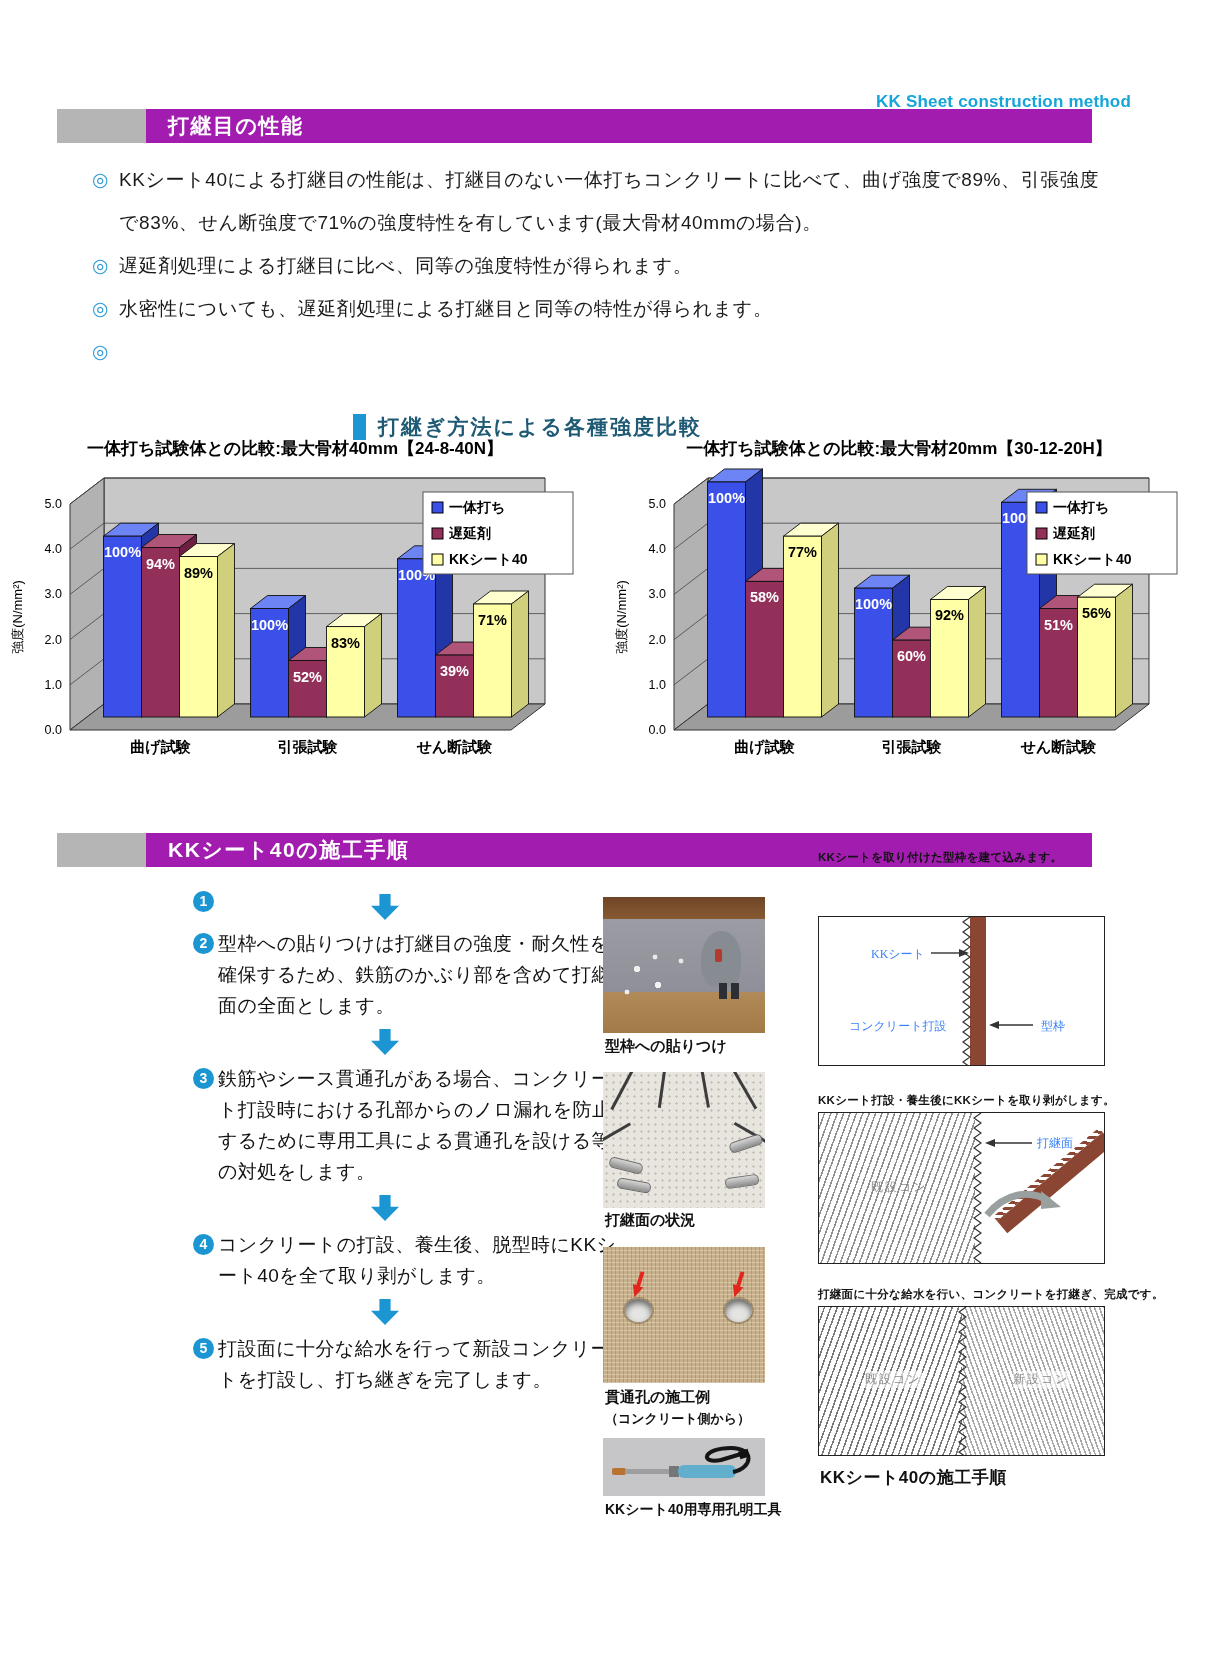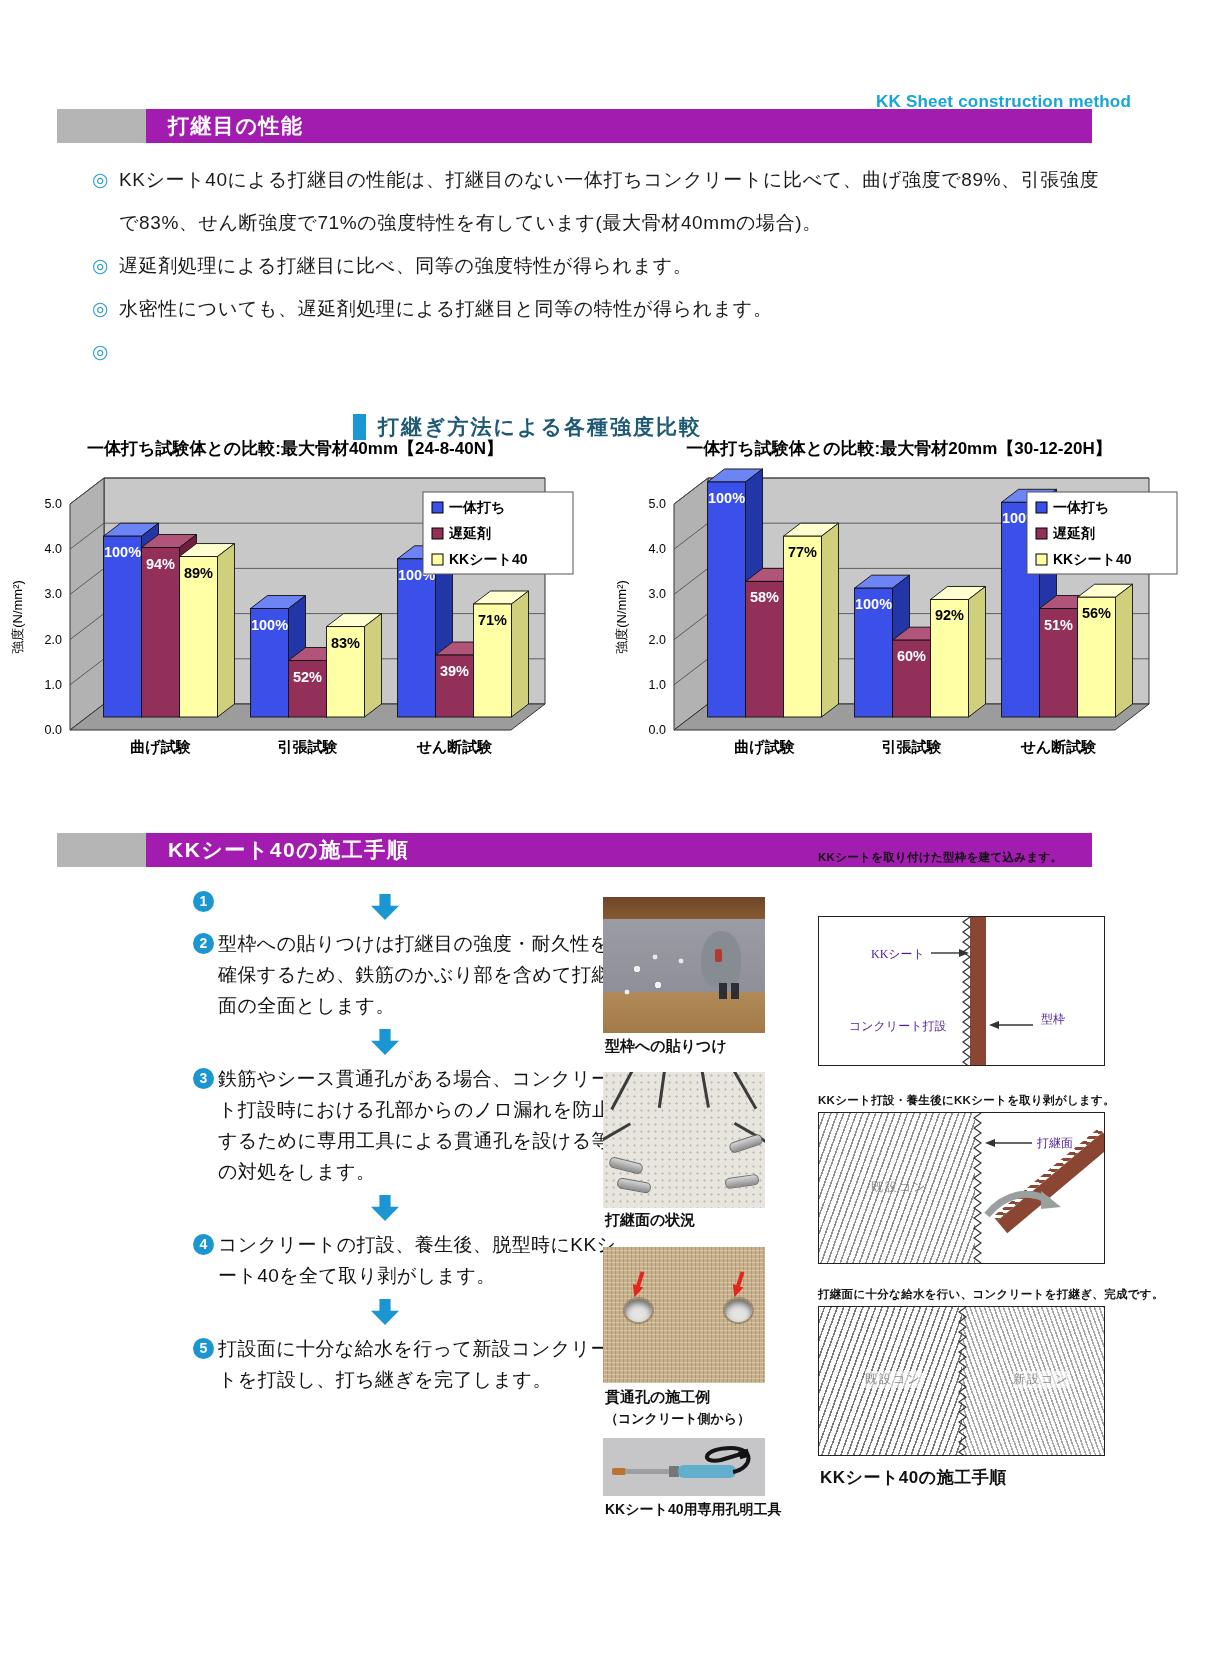--- a/index.html
+++ b/index.html
@@ -71,21 +71,21 @@
   
   .ph4 { top:1438px; height:58px; background:#c6c6c8; }
   .t-tip { position:absolute; left:9px; top:30px; width:14px; height:7px; background:#b9722f; border-radius:2px; }
   .t-shaft { position:absolute; left:22px; top:31px; width:47px; height:5px; background:#9c9ea0; }
   .t-collar { position:absolute; left:66px; top:28px; width:10px; height:11px; background:#74777a; }
   .t-handle { position:absolute; left:75px; top:27px; width:58px; height:13px; background:#62aecd; border-radius:6px; }
 
   
   .dhead { position:absolute; left:818px; font-size:11.5px; font-weight:bold; color:#111; white-space:nowrap; letter-spacing:0.3px; }
   .diag { position:absolute; left:818px; width:287px; background:#fff; border:1px solid #222; overflow:hidden; }
-  .dlabel { position:absolute; font-family:"Liberation Serif","DejaVu Serif",serif; font-size:12px; color:#4c1d95; white-space:nowrap; }
+  .dlabel { position:absolute; font-family:"Liberation Serif","DejaVu Serif",serif; font-size:12px; color:#3b82f6; white-space:nowrap; }
   .dlabel.faint { color:#8a8a8a; letter-spacing:2px; }
   .d1 { top:916px; height:150px; } .d2 { top:1112px; height:152px;text-align:center; } .d3 { top:1306px; height:150px; }
   .d1-bar { position:absolute; left:151px; top:0; width:16px; height:150px; background:#8a4632; }
   .d2-hatch { position:absolute; left:0; top:0; width:156px; height:152px;
               background:repeating-linear-gradient(110deg,#ffffff 0 4.5px,#8f8f8f 4.5px 6px); }
   .d2-sheet { position:absolute; left:178px; top:108px; width:138px; height:16px; background:#8a4632;
               transform:rotate(-40deg); transform-origin:left top; }
   .d2-sheet .serr { position:absolute; top:-6px; left:0; right:0; height:6px;
               background:repeating-linear-gradient(45deg,#8a4632 0 3px,transparent 3px 6px); }
   .d3-hatchL { position:absolute; left:0; top:0; width:143px; height:150px;
@@ -340,21 +340,21 @@
         <polyline points="10,0 3,5 10,10 3,15 10,20 3,25 10,30 3,35 10,40 3,45 10,50 3,55 10,60 3,65 10,70 3,75 10,80 3,85 10,90 3,95 10,100 3,105 10,110 3,115 10,120 3,125 10,130 3,135 10,140 3,145 10,150" fill="none" stroke="#333" stroke-width="1.2"></polyline>
       </svg>
     <svg class="dsvg" width="287" height="150">
       <line x1="112" y1="36" x2="144" y2="36" stroke="#333" stroke-width="1.4"></line>
       <polygon points="150,36 140,32 140,40" fill="#333"></polygon>
       <line x1="214" y1="108" x2="176" y2="108" stroke="#333" stroke-width="1.4"></line>
       <polygon points="170,108 180,104 180,112" fill="#333"></polygon>
     </svg>
     <span class="dlabel" style="left:52px; top:29px;">KKシート</span>
     <span class="dlabel" style="left:30px; top:101px;">コンクリート打設</span>
-    <span class="dlabel" style="left:222px; top:94px;">型枠</span>
+    <span class="dlabel" style="left:222px; top:101px;">型枠</span>
   </div>
 
   <div class="dhead" style="top:1093px;">KKシート打設・養生後にKKシートを取り剥がします。</div>
   <div class="diag d2">
     <div class="d2-hatch"></div>
     <svg class="dsvg zigzag" width="12" height="152" style="left:152px;">
         <polyline points="10,0 3,5 10,10 3,15 10,20 3,25 10,30 3,35 10,40 3,45 10,50 3,55 10,60 3,65 10,70 3,75 10,80 3,85 10,90 3,95 10,100 3,105 10,110 3,115 10,120 3,125 10,130 3,135 10,140 3,145 10,150" fill="none" stroke="#333" stroke-width="1.2"></polyline>
       </svg>
     <div class="d2-sheet">
       <div class="serr"></div>

